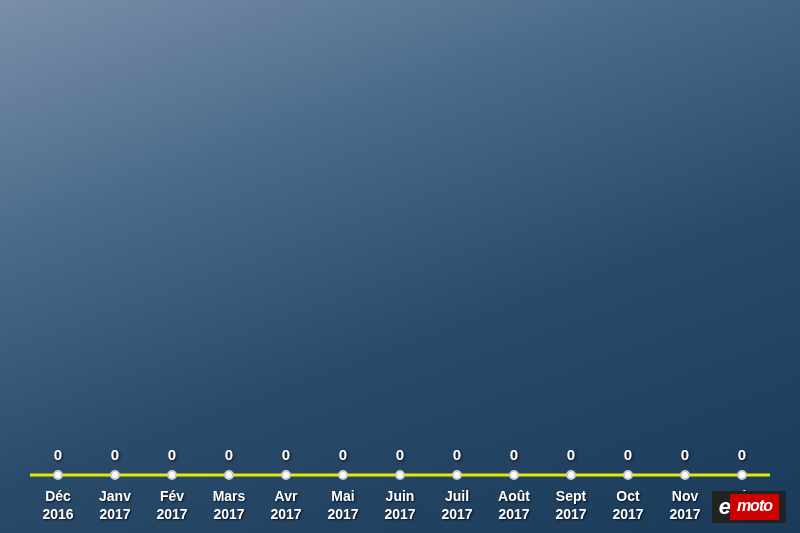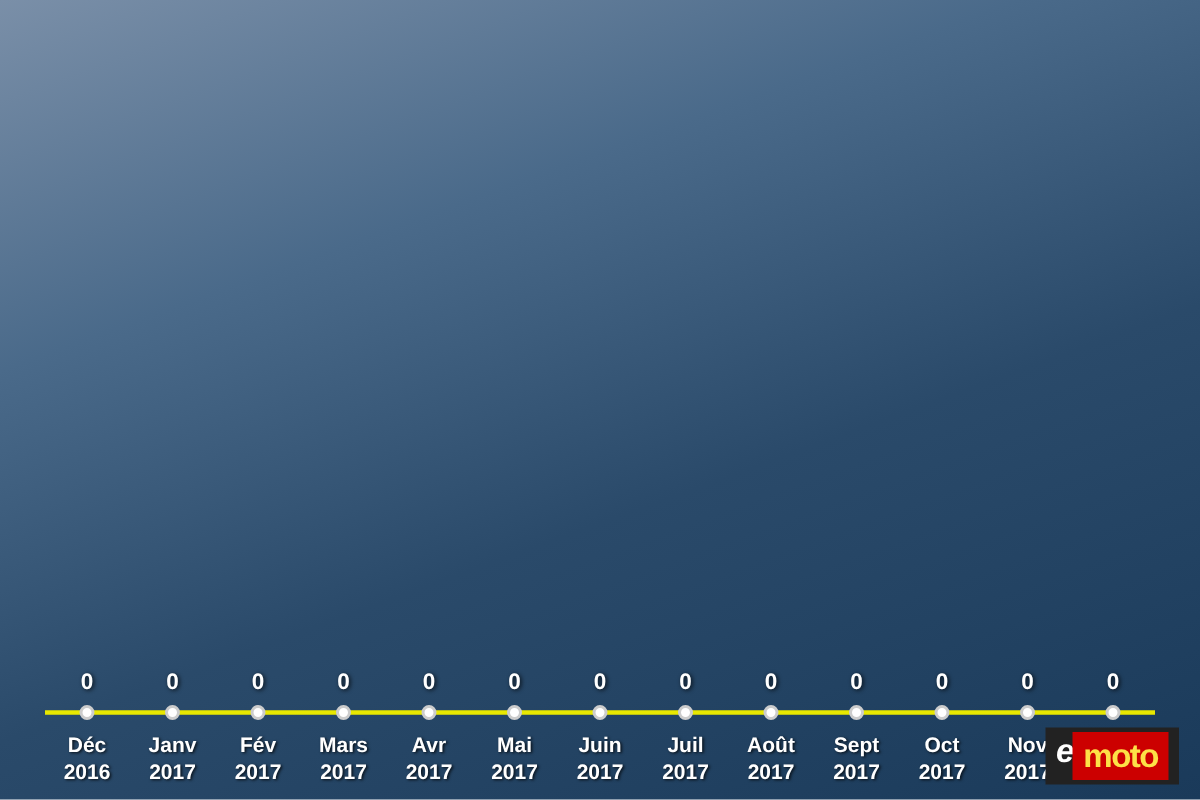--- a/index.html
+++ b/index.html
@@ -149,23 +149,24 @@
 
     .emoto-e {
       color: white;
       font-size: 22px;
       font-weight: 900;
       font-style: italic;
       letter-spacing: -1px;
     }
 
     .emoto-moto {
-      color: #fde047;
-      font-size: 22px;
+      color: #ffffff;
+      font-size: 16px;
       font-weight: 900;
+      font-style: italic;
       letter-spacing: -1px;
     }
 
     .emoto-red {
       background: #cc0000;
       padding: 3px 7px;
     }
 
     .emoto-text {
       display: flex;

